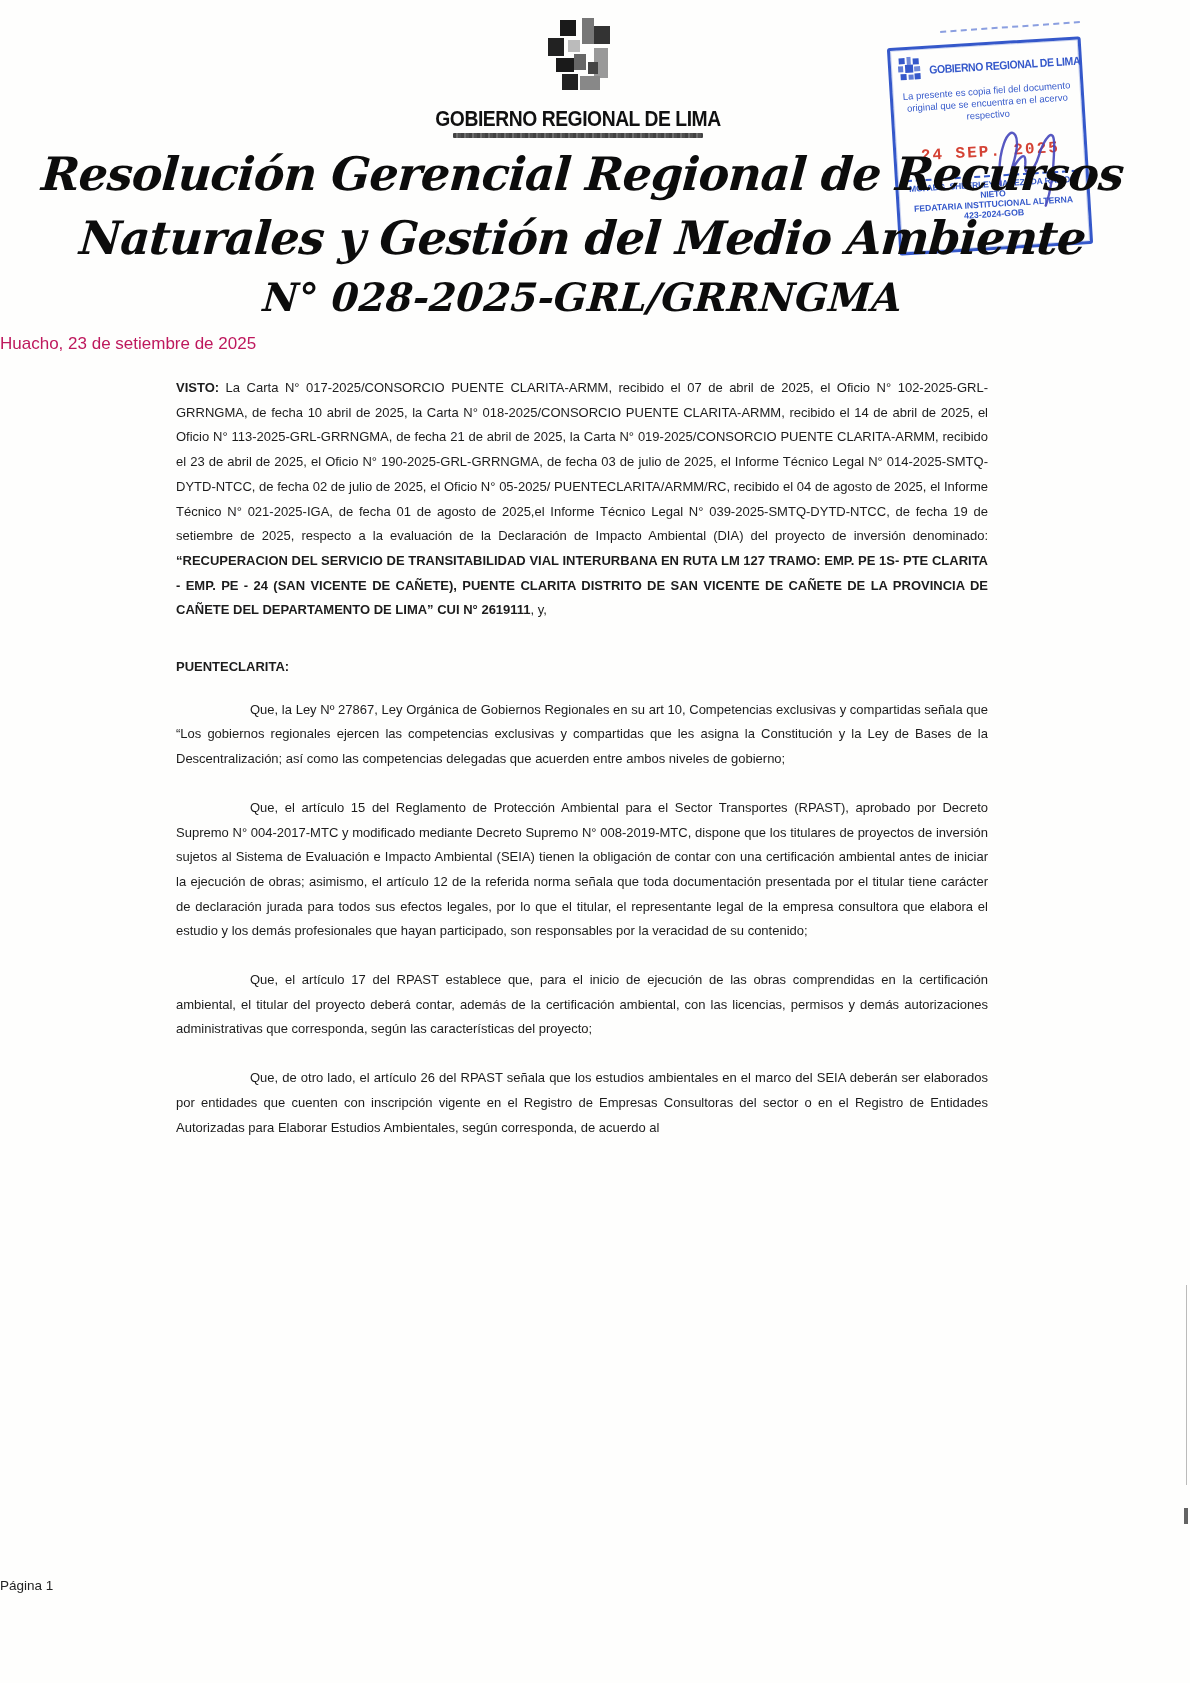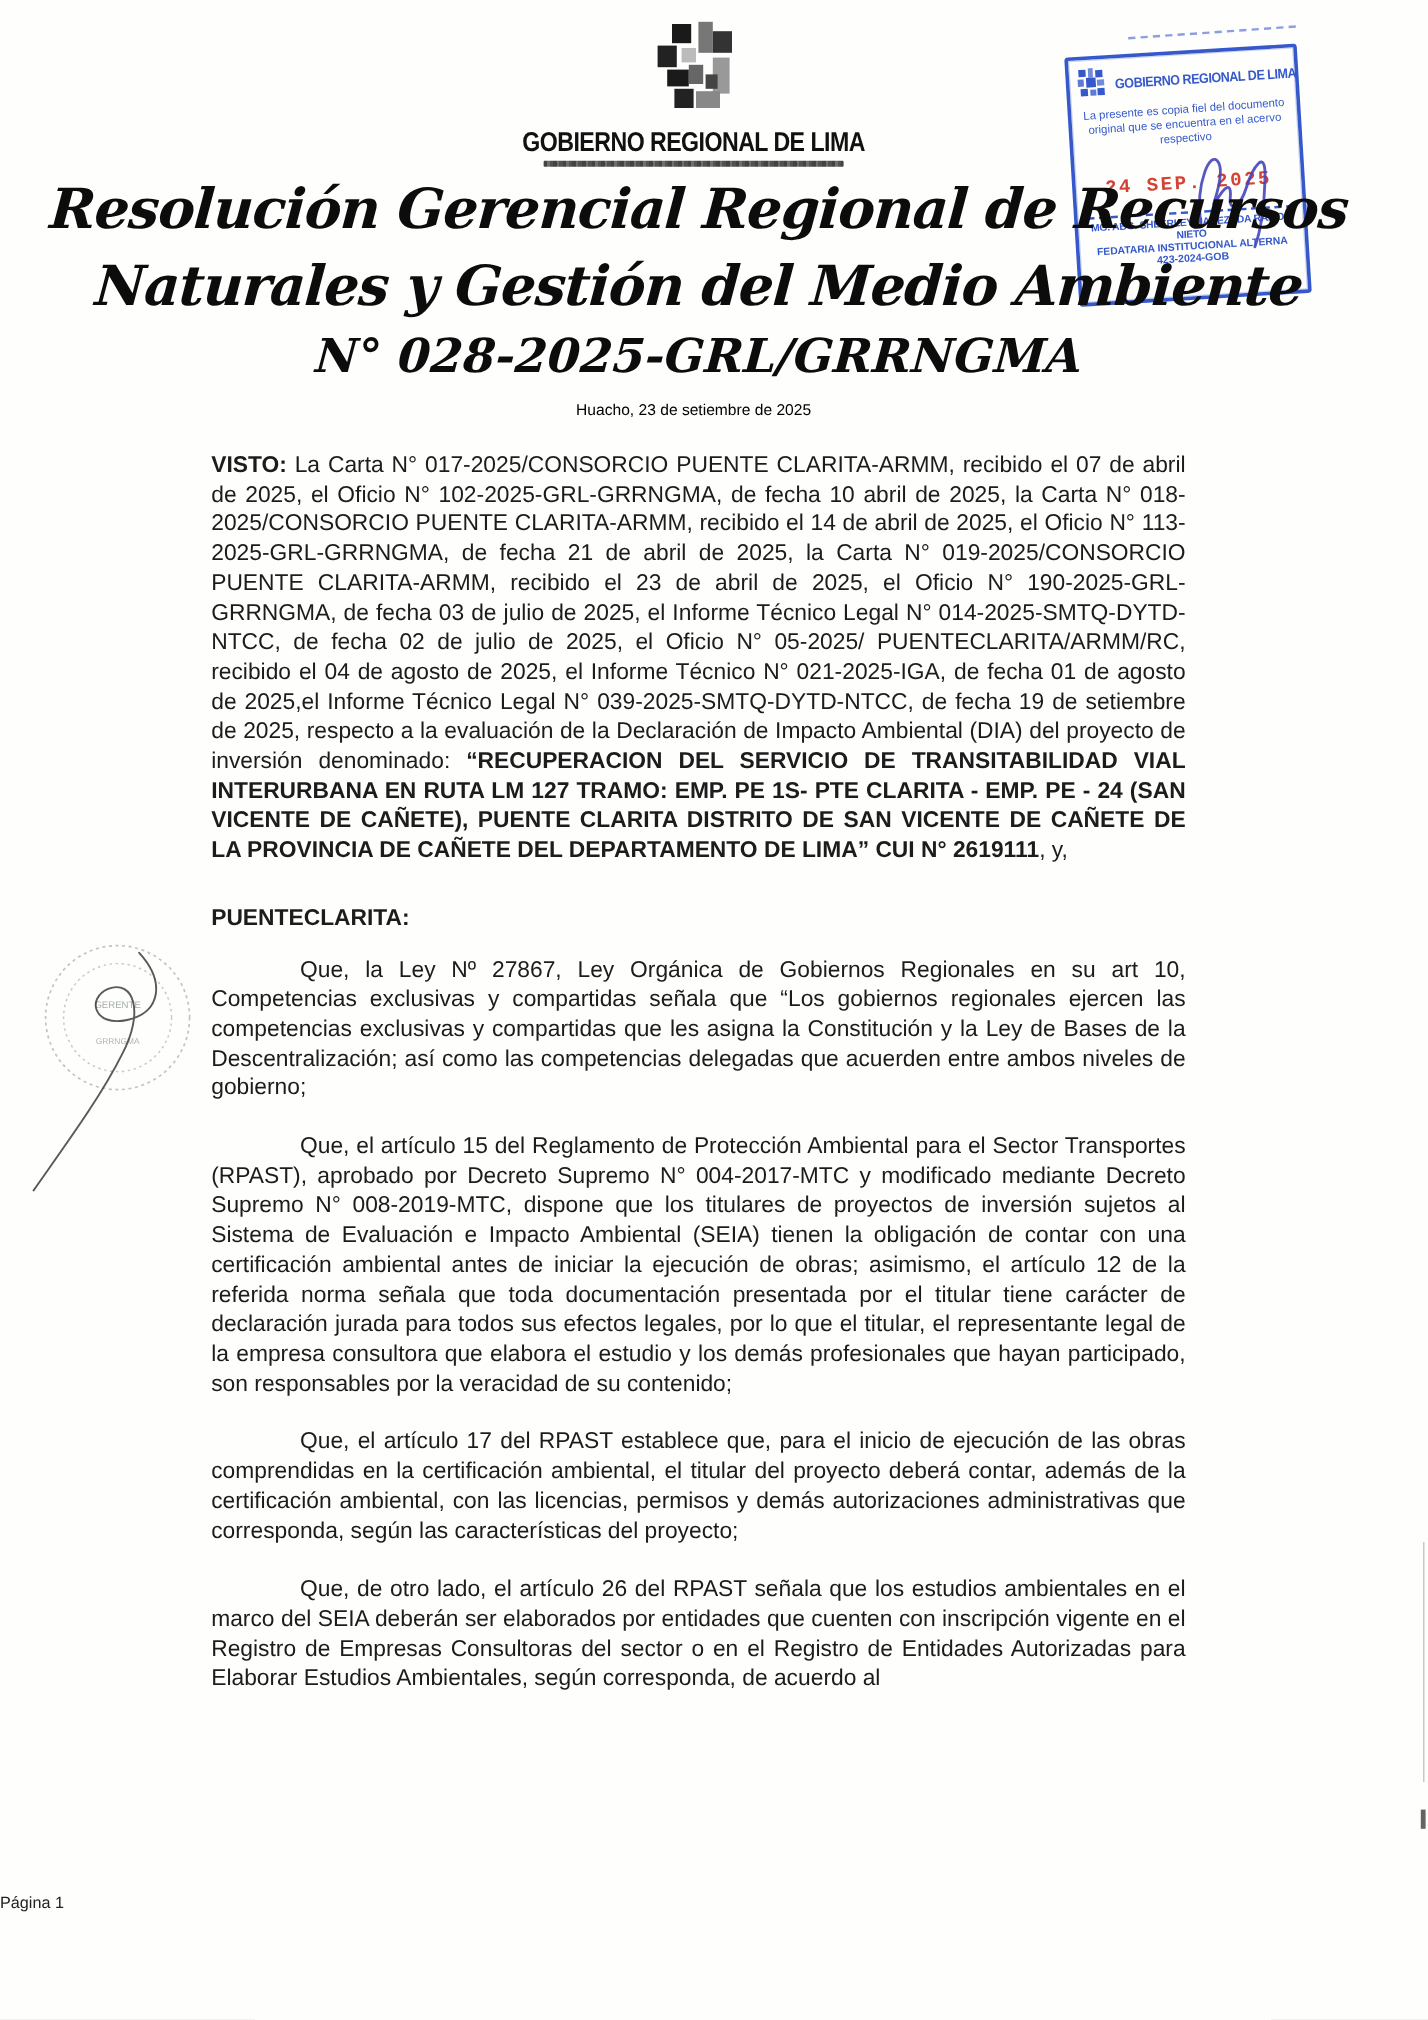--- a/index.html
+++ b/index.html
@@ -67,26 +67,26 @@
     position:absolute;top:142px;left:0;width:1165px;
     text-align:center;z-index:3;
     font-family:"DejaVu Serif", serif;
     font-style:italic;font-weight:bold;color:#0c0c0c;
   }
   .title .t1{font-size:46px;line-height:64px;letter-spacing:-1px;transform:skewX(-4deg);}
   .title .t2{font-size:46px;line-height:64px;letter-spacing:-1px;transform:skewX(-4deg);}
   .title .t3{font-size:39px;line-height:54px;letter-spacing:0px;transform:skewX(-4deg);}
   
   .dateline{
-    position:absolute;top:334px;left:0;width:1156px;text-align:center;
-    font-size:13px;color:#000000;
+    position:absolute;top:334px;left:0;width:1156px;
+    font-size:17px;color:#be185d;
   }
   .body{
     position:absolute;top:376px;left:176px;width:812px;
-    font-size:19px;line-height:24.7px;color:#1c1c1c;
+    font-size:13px;line-height:24.7px;color:#1c1c1c;
     text-align:justify;z-index:3;
   }
   .body p{margin:0 0 24px 0;}
   .b{font-weight:bold;}
   .indent{text-indent:74px;}
   .considerando-heading{font-weight:bold;margin:30px 0 18px 0 !important;}
   .visto-p{margin-bottom:32px !important;}
   
   .round-seal{position:absolute;left:16px;top:748px;z-index:2;}
   
@@ -176,28 +176,19 @@
     <p class="visto-p"><span class="b">VISTO:</span><span> La Carta N° 017-2025/CONSORCIO PUENTE CLARITA-ARMM, recibido el 07 de abril de 2025, el Oficio N° 102-2025-GRL-GRRNGMA, de fecha 10 abril de 2025, la Carta N° 018-2025/CONSORCIO PUENTE CLARITA-ARMM, recibido el 14 de abril de 2025, el Oficio N° 113-2025-GRL-GRRNGMA, de fecha 21 de abril de 2025, la Carta N° 019-2025/CONSORCIO PUENTE CLARITA-ARMM, recibido el 23 de abril de 2025, el Oficio N° 190-2025-GRL-GRRNGMA, de fecha 03 de julio de 2025, el Informe Técnico Legal N° 014-2025-SMTQ-DYTD-NTCC, de fecha 02 de julio de 2025, el Oficio N° 05-2025/ PUENTECLARITA/ARMM/RC, recibido el 04 de agosto de 2025, el Informe Técnico N° 021-2025-IGA, de fecha 01 de agosto de 2025,el Informe Técnico Legal N° 039-2025-SMTQ-DYTD-NTCC, de fecha 19 de setiembre de 2025, respecto a la evaluación de la Declaración de Impacto Ambiental (DIA) del proyecto de inversión denominado: </span><span class="b">“RECUPERACION DEL SERVICIO DE TRANSITABILIDAD VIAL INTERURBANA EN RUTA LM 127 TRAMO: EMP. PE 1S- PTE CLARITA - EMP. PE - 24 (SAN VICENTE DE CAÑETE), PUENTE CLARITA DISTRITO DE SAN VICENTE DE CAÑETE DE LA PROVINCIA DE CAÑETE DEL DEPARTAMENTO DE LIMA” CUI N° 2619111</span><span>, y,</span></p>
 
     <p class="considerando-heading">PUENTECLARITA:</p>
 
     <p class="indent">Que, la Ley Nº 27867, Ley Orgánica de Gobiernos Regionales en su art 10, Competencias exclusivas y compartidas señala que “Los gobiernos regionales ejercen las competencias exclusivas y compartidas que les asigna la Constitución y la Ley de Bases de la Descentralización; así como las competencias delegadas que acuerden entre ambos niveles de gobierno;</p>
     <p class="indent">Que, el artículo 15 del Reglamento de Protección Ambiental para el Sector Transportes (RPAST), aprobado por Decreto Supremo N° 004-2017-MTC y modificado mediante Decreto Supremo N° 008-2019-MTC, dispone que los titulares de proyectos de inversión sujetos al Sistema de Evaluación e Impacto Ambiental (SEIA) tienen la obligación de contar con una certificación ambiental antes de iniciar la ejecución de obras; asimismo, el artículo 12 de la referida norma señala que toda documentación presentada por el titular tiene carácter de declaración jurada para todos sus efectos legales, por lo que el titular, el representante legal de la empresa consultora que elabora el estudio y los demás profesionales que hayan participado, son responsables por la veracidad de su contenido;</p>
     <p class="indent">Que, el artículo 17 del RPAST establece que, para el inicio de ejecución de las obras comprendidas en la certificación ambiental, el titular del proyecto deberá contar, además de la certificación ambiental, con las licencias, permisos y demás autorizaciones administrativas que corresponda, según las características del proyecto;</p>
     <p class="indent">Que, de otro lado, el artículo 26 del RPAST señala que los estudios ambientales en el marco del SEIA deberán ser elaborados por entidades que cuenten con inscripción vigente en el Registro de Empresas Consultoras del sector o en el Registro de Entidades Autorizadas para Elaborar Estudios Ambientales, según corresponda, de acuerdo al</p>
   </div>
 
-  <div class="round-seal">
-    <svg width="160" height="250" viewBox="0 0 160 250" aria-hidden="true">
-      <circle cx="82" cy="100" r="60" fill="none" stroke="#8a958c" stroke-width="1.4" stroke-dasharray="2.5 3" opacity=".55"></circle>
-      <circle cx="82" cy="100" r="45" fill="none" stroke="#8a958c" stroke-width="1.2" stroke-dasharray="2 3" opacity=".5"></circle>
-      <text x="82" y="92" text-anchor="middle" font-size="8" fill="#79857c" opacity=".65" font-family="Liberation Sans, sans-serif">GERENTE</text>
-      <text x="82" y="122" text-anchor="middle" font-size="7" fill="#79857c" opacity=".6" font-family="Liberation Sans, sans-serif">GRRNGMA</text>
-      <path d="M100 46 C 122 70, 118 96, 90 102 C 62 108, 56 84, 74 76 C 96 68, 104 96, 86 130 C 68 166, 40 204, 12 244" fill="none" stroke="#3c3c3c" stroke-width="1.6" stroke-linecap="round" opacity=".85"></path>
-    </svg>
-  </div>
 
   <div class="artifact-right"></div>
   <div class="artifact-right2"></div>
 
   <div class="footer">Página 1</div>
 
 </div>
 
 </body></html>

